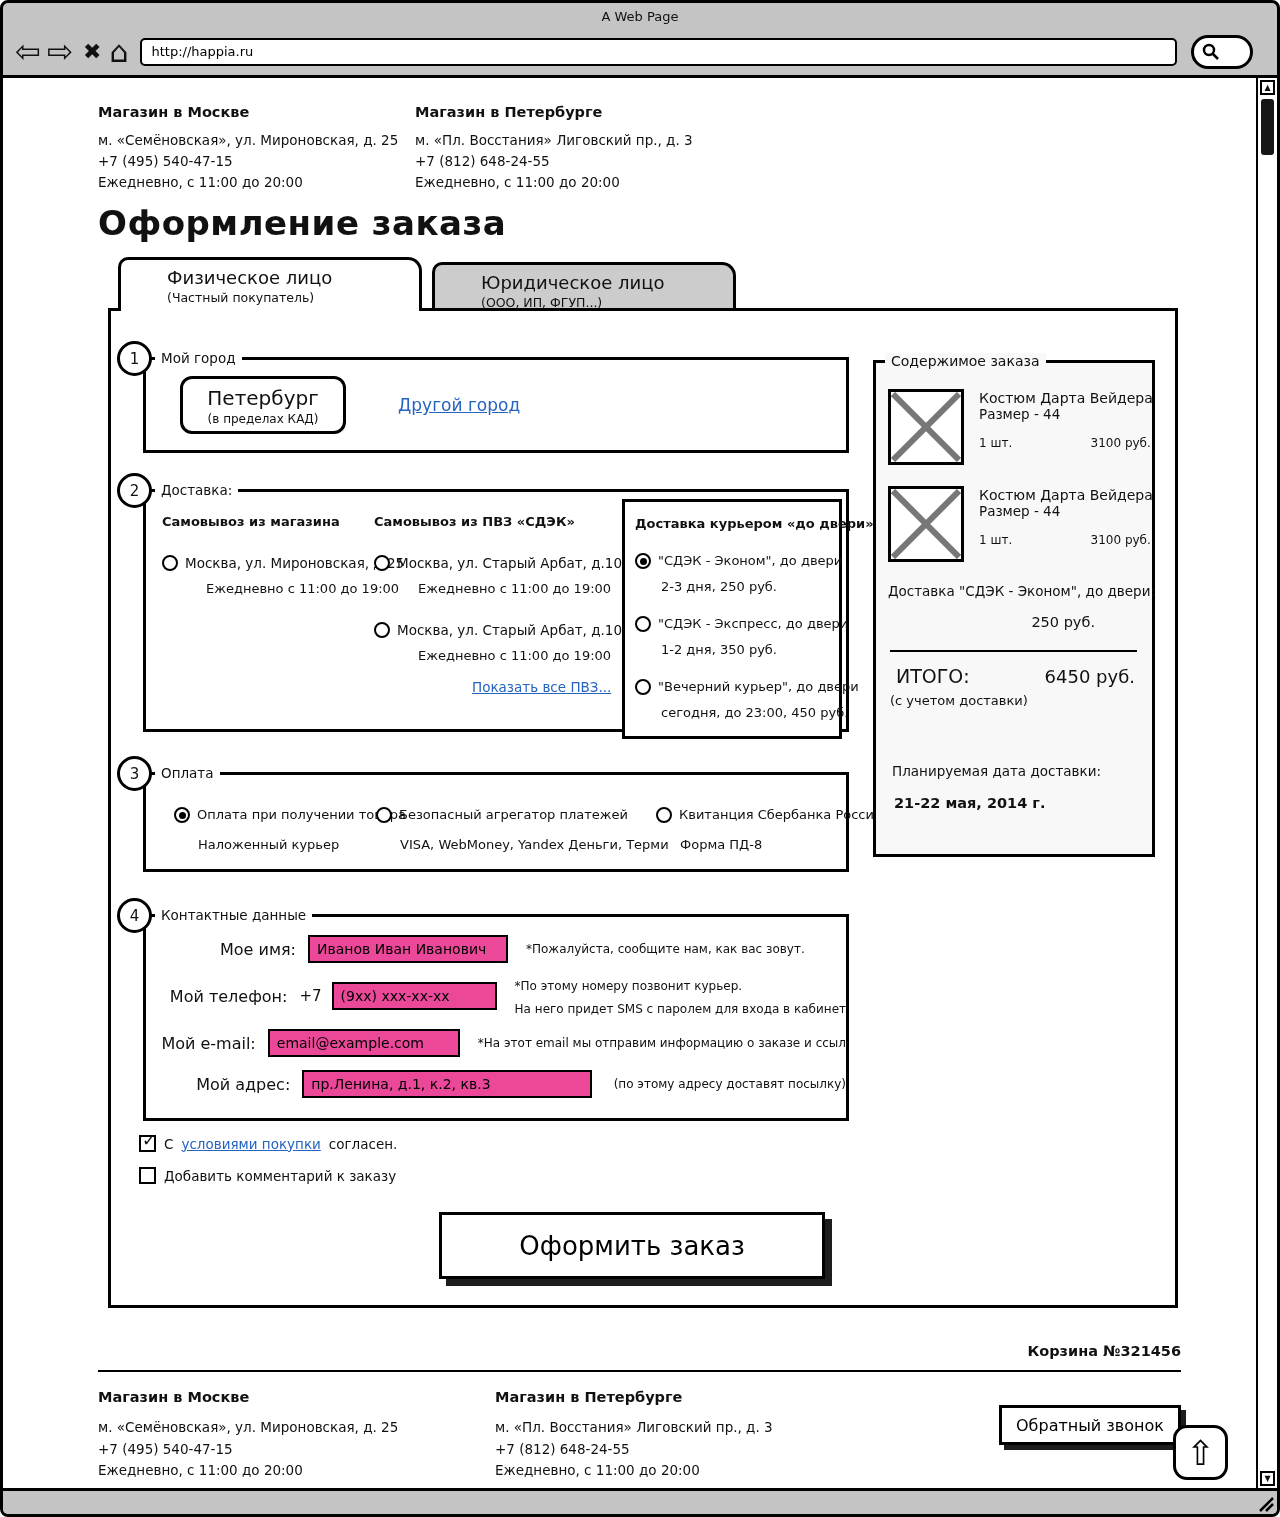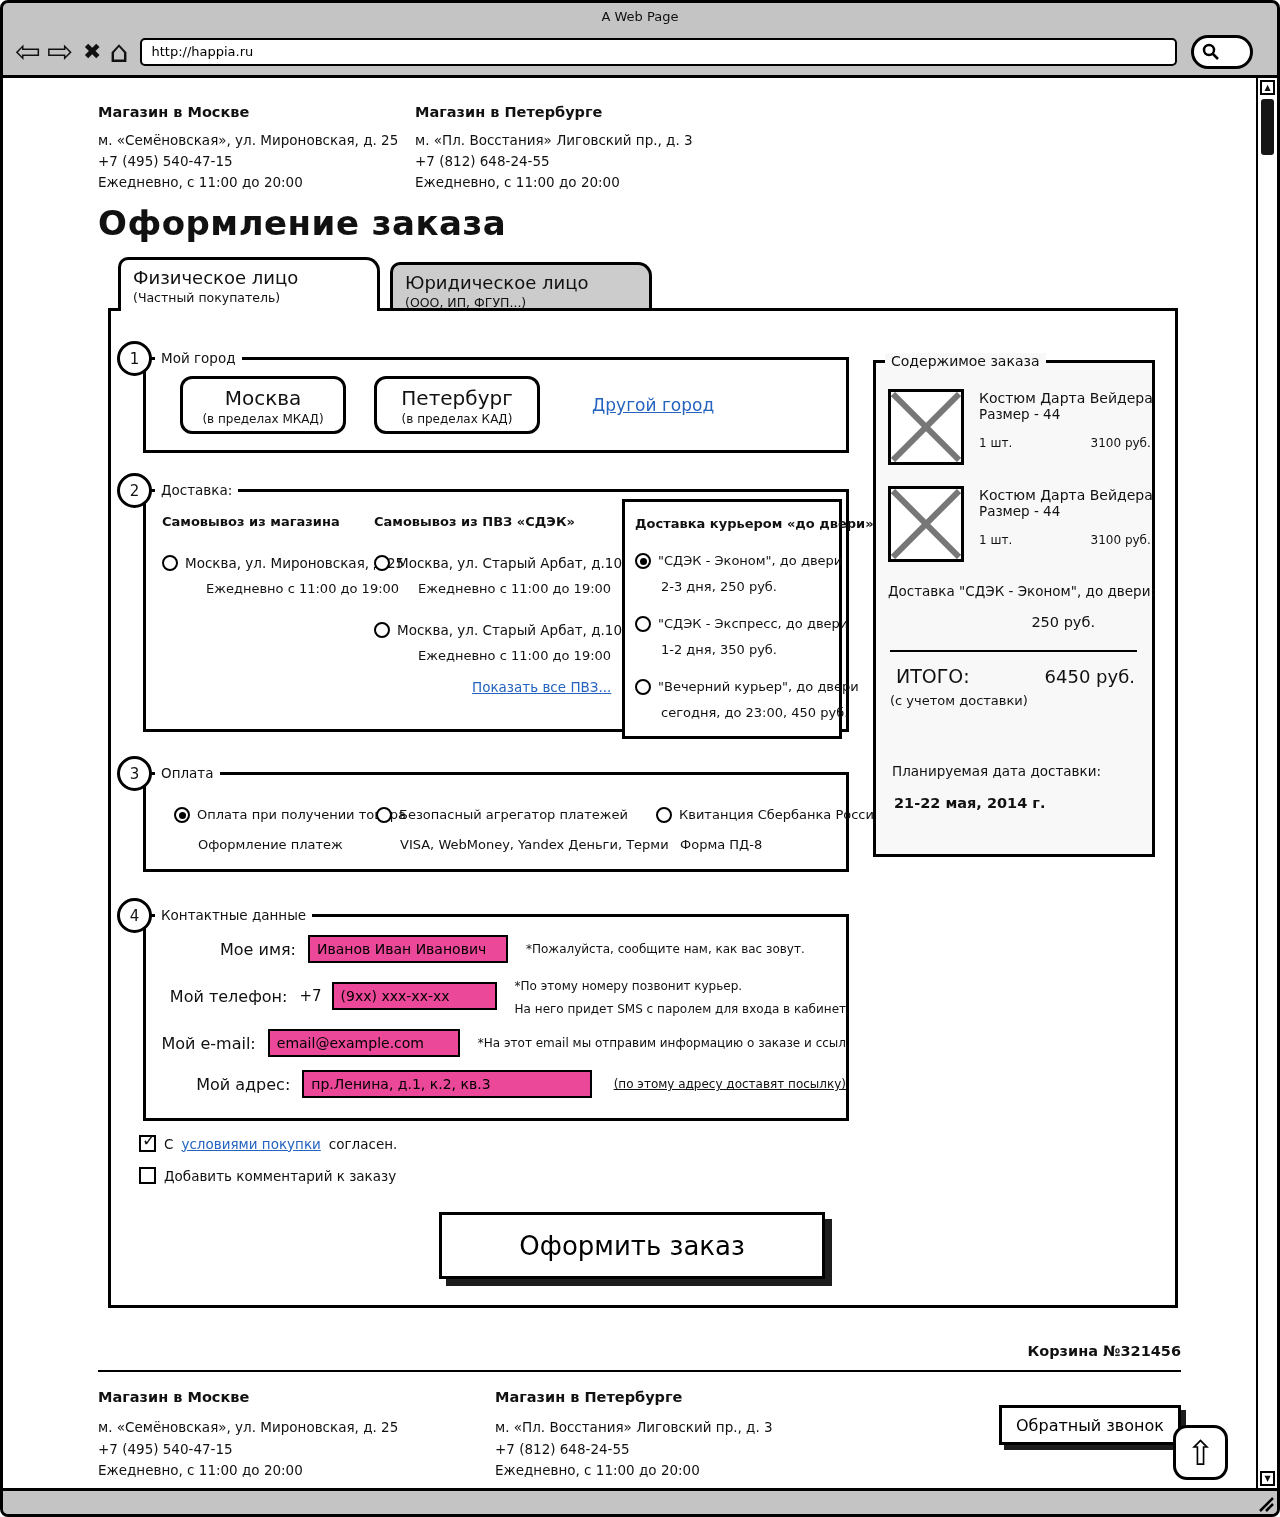--- a/index.html
+++ b/index.html
@@ -43,21 +43,21 @@
   .logo-wrap { position:relative; display:inline-block; font-family:"DejaVu Serif", serif;
                font-style:italic; font-weight:bold; font-size:45px; letter-spacing:-2px; line-height:1.05; }
   .logo-heart { position:absolute; top:-10px; left:66%; font-size:22px; color:#e62531; font-style:normal; }
   .tagline { font-size:14px; margin-top:8px; }
   .store { width:317px; font-size:13.5px; line-height:1.55; white-space:nowrap; }
   .store .s-title { font-weight:bold; font-size:14.5px; margin-bottom:7px; }
 
   h1.page-title { font-size:34px; font-weight:bold; margin-top:10px; letter-spacing:0.5px; }
 
   .tabs { display:flex; margin:14px 0 0 20px; position:relative; z-index:2; }
-  .tab { border:3px solid #000; border-bottom:none; border-radius:10px 14px 0 0; width:262px; padding:7px 0 0 12px; }
+  .tab { border:3px solid #000; border-bottom:none; border-radius:10px 14px 0 0; width:304px; padding:7px 0 0 46px; }
   .tab .t-label { font-size:18px; }
   .tab .t-sub { font-size:12.5px; margin-top:2px; }
   .tab.active { background:#fff; height:54px; margin-bottom:-3px; z-index:3; }
   .tab.inactive { background:#ccc; height:46px; align-self:flex-end; margin-left:10px; }
 
   .container { border:3px solid #000; width:1070px; margin-left:10px; background:#fff;
                display:flex; padding-bottom:26px; }
   .form-col { width:744px; }
   .summary-col { flex:1; }
 
@@ -105,21 +105,21 @@
   
   .fs-contacts { margin-top:42px; padding:18px 0 16px 0; }
   .c-row { display:flex; align-items:center; margin-bottom:13px; overflow:hidden; }
   .c-label { width:162px; text-align:right; font-size:16px; padding-right:12px; white-space:nowrap; }
   .wf-input { border:2.5px solid #000; height:28px; font-size:14px; font-family:inherit;
               padding:0 7px; outline:none; background:#ec4899; }
   .in-name { width:200px; } .in-phone { width:165px; } .in-email { width:200px; } .in-addr { width:300px; }
   .phone-prefix { font-size:15px; margin-right:10px; }
   .c-note { font-size:12px; margin-left:18px; white-space:nowrap; }
   .c-note-stack { display:flex; flex-direction:column; gap:9px; align-self:flex-start; margin-top:3px; }
-  .addr-note { margin-left:22px;text-decoration:underline; }
+  .addr-note { margin-left:22px; }
 
   .agree-row { display:flex; align-items:center; margin:15px 0 0 28px; font-size:13.5px; gap:8px; cursor:default; }
   .cbx { width:17px; height:17px; min-width:17px; border:2.5px solid #000; background:#fff; position:relative; }
   .cbx.checked::after { content:"✓"; position:absolute; top:-7px; left:1px; font-size:17px; font-weight:bold; }
 
   .submit-btn { margin:28px 0 0 328px; width:386px; height:67px; border:3px solid #000; background:#fff;
                 font-size:26px; font-family:inherit; display:flex; align-items:center; justify-content:center;
                 box-shadow:7px 7px 0 #1d1d1d; cursor:pointer; }
 
   
@@ -214,24 +214,20 @@
           </div>
         </div>
 
         <div class="container">
           <div class="form-col">
 
             <div class="fs fs-city">
               <span class="fs-num">1</span>
               <span class="fs-legend">Мой город</span>
               <div class="city-btn">
-                <div class="cb-label">Москва</div>
-                <div class="cb-sub">(в пределах МКАД)</div>
-              </div>
-              <div class="city-btn">
                 <div class="cb-label">Петербург</div>
                 <div class="cb-sub">(в пределах КАД)</div>
               </div>
               <a class="wf-link city-link">Другой город</a>
             </div>
 
             <div class="fs fs-delivery">
               <span class="fs-num">2</span>
               <span class="fs-legend">Доставка:</span>
               <div class="d-cols">
@@ -280,21 +276,21 @@
 
             <div class="fs fs-payment">
               <span class="fs-num">3</span>
               <span class="fs-legend">Оплата</span>
               <div class="p-cols">
                 <div class="p-col p-col1">
                   <div class="radio-row">
                     <span class="radio sel"></span>
                     <span>Оплата при получении товара</span>
                   </div>
-                  <div class="opt-sub">Оформление платеж</div>
+                  <div class="opt-sub">Наложенный курьер</div>
                 </div>
                 <div class="p-col p-col2">
                   <div class="radio-row">
                     <span class="radio"></span>
                     <span>Безопасный агрегатор платежей</span>
                   </div>
                   <div class="opt-sub">VISA, WebMoney, Yandex Деньги, Терми</div>
                 </div>
                 <div class="p-col">
                   <div class="radio-row">

